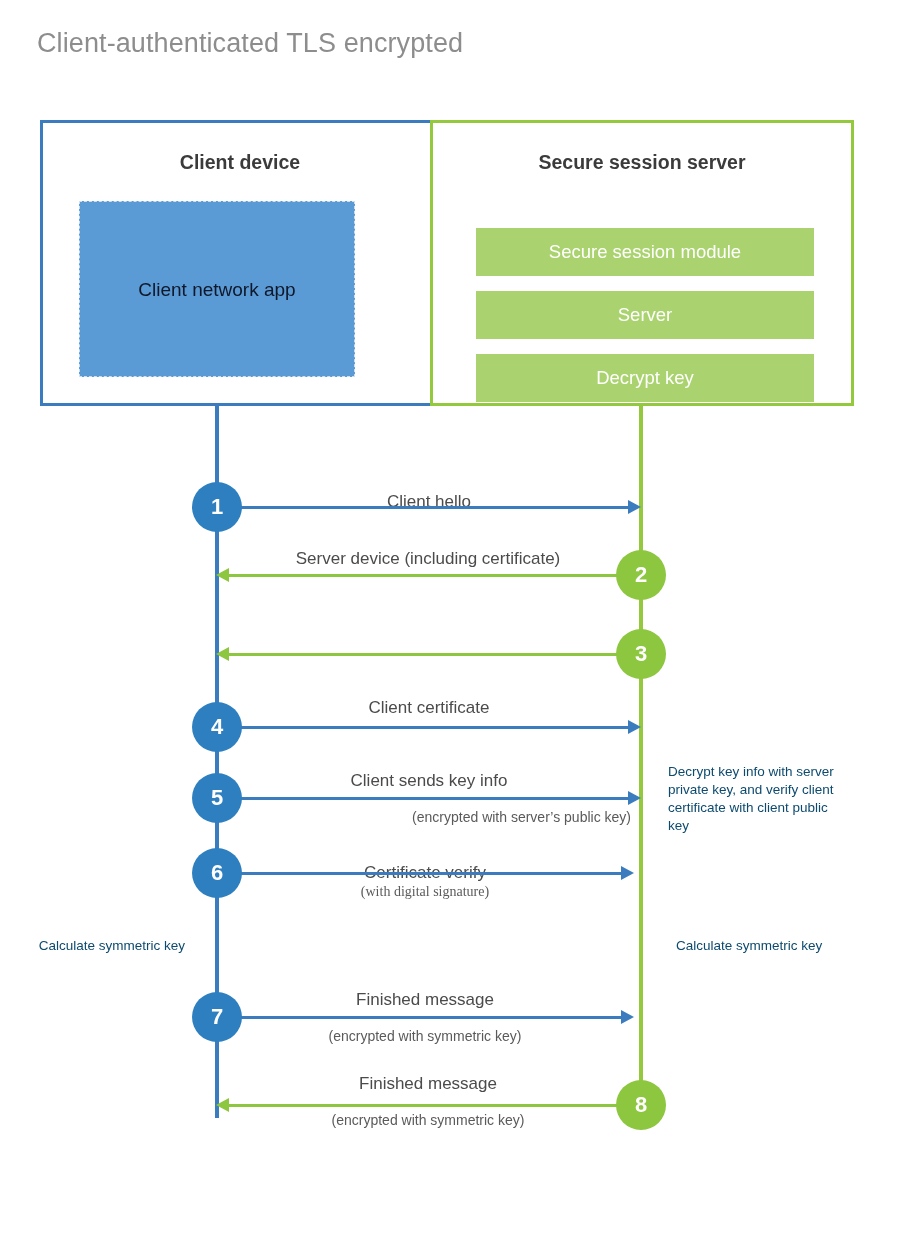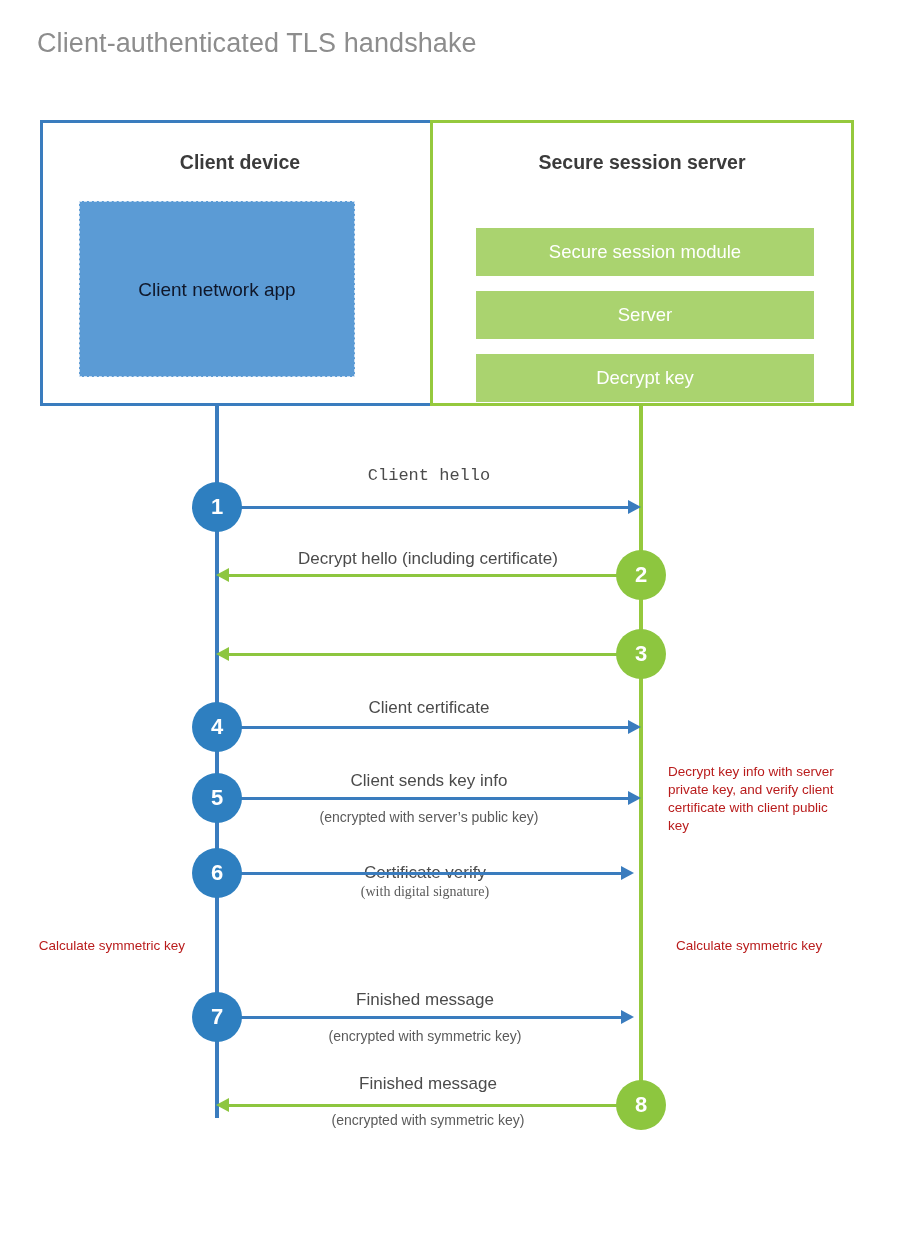--- a/index.html
+++ b/index.html
@@ -179,21 +179,21 @@
     position: absolute;
     text-align: center;
     color: #5a5a5a;
     font-size: 14px;
     white-space: nowrap;
   }
 
   
   .side-note {
     position: absolute;
-    color: #b91c1c;
+    color: #0c4a6e;
     font-size: 13.5px;
     line-height: 18px;
   }
   #note-decrypt {
     left: 668px;
     top: 763px;
     width: 180px;
     text-align: left;
   }
   #note-calc-client {
@@ -211,21 +211,21 @@
     text-align: left;
     line-height: 18px;
     font-size: 13.5px;
   }
 </style>
 </head>
 <body>
 
 <div id="canvas">
 
-  <div id="page-title">Client-authenticated TLS handshake</div>
+  <div id="page-title">Client-authenticated TLS encrypted</div>
 
   <div id="client-box" class="participant-box">
     <div class="box-title">Client device</div>
     <div id="client-app">
       <div id="client-app-label">Client network app</div>
     </div>
   </div>
 
   <div id="server-box" class="participant-box">
     <div class="box-title">Secure session server</div>
@@ -238,41 +238,41 @@
     <div id="server-bar-2" class="server-bar">
       <span>Decrypt key</span>
     </div>
   </div>
 
   <div id="client-lifeline" class="lifeline"></div>
   <div id="server-lifeline" class="lifeline"></div>
 
   <div class="arrow-line to-server" style="left:217px; top:506px; width:414px;"></div>
   <div class="arrow-head right" style="left:628px; top:500px;"></div>
-  <div class="msg-label" style="left:227px; top:466px; width:404px;font-family:Liberation Mono, monospace;">Client hello</div>
+  <div class="msg-label" style="left:227px; top:492px; width:404px;">Client hello</div>
   <div class="step-circle client" style="top:482px;">1</div>
 
   <div class="arrow-line to-client" style="left:222px; top:574px; width:419px;"></div>
   <div class="arrow-head left" style="left:216px; top:568px;"></div>
-  <div class="msg-label" style="left:222px; top:549px; width:412px;">Decrypt hello (including certificate)</div>
+  <div class="msg-label" style="left:222px; top:549px; width:412px;">Server device (including certificate)</div>
   <div class="step-circle server" style="top:550px;">2</div>
 
   <div class="arrow-line to-client" style="left:222px; top:653px; width:419px;"></div>
   <div class="arrow-head left" style="left:216px; top:647px;"></div>
   <div class="step-circle server" style="top:629px;">3</div>
 
   <div class="arrow-line to-server" style="left:217px; top:726px; width:414px;"></div>
   <div class="arrow-head right" style="left:628px; top:720px;"></div>
   <div class="msg-label" style="left:227px; top:698px; width:404px;">Client certificate</div>
   <div class="step-circle client" style="top:702px;">4</div>
 
   <div class="arrow-line to-server" style="left:217px; top:797px; width:414px;"></div>
   <div class="arrow-head right" style="left:628px; top:791px;"></div>
   <div class="msg-label" style="left:227px; top:771px; width:404px;">Client sends key info</div>
-  <div class="msg-sub" style="left:227px; top:809px; width:404px;">(encrypted with server’s public key)</div>
+  <div class="msg-sub" style="left:227px; top:809px; width:404px;text-align:right;">(encrypted with server’s public key)</div>
   <div class="step-circle client" style="top:773px;">5</div>
 
   <div class="arrow-line to-server" style="left:217px; top:872px; width:406px;"></div>
   <div class="arrow-head right" style="left:621px; top:866px;"></div>
   <div class="msg-label" style="left:227px; top:847px; width:396px;margin-top:16px;">Certificate verify</div>
   <div class="msg-sub" style="left:227px; top:884px; width:396px;font-family:Liberation Serif, serif;">(with digital signature)</div>
   <div class="step-circle client" style="top:848px;">6</div>
 
   <div class="arrow-line to-server" style="left:217px; top:1016px; width:406px;"></div>
   <div class="arrow-head right" style="left:621px; top:1010px;"></div>

